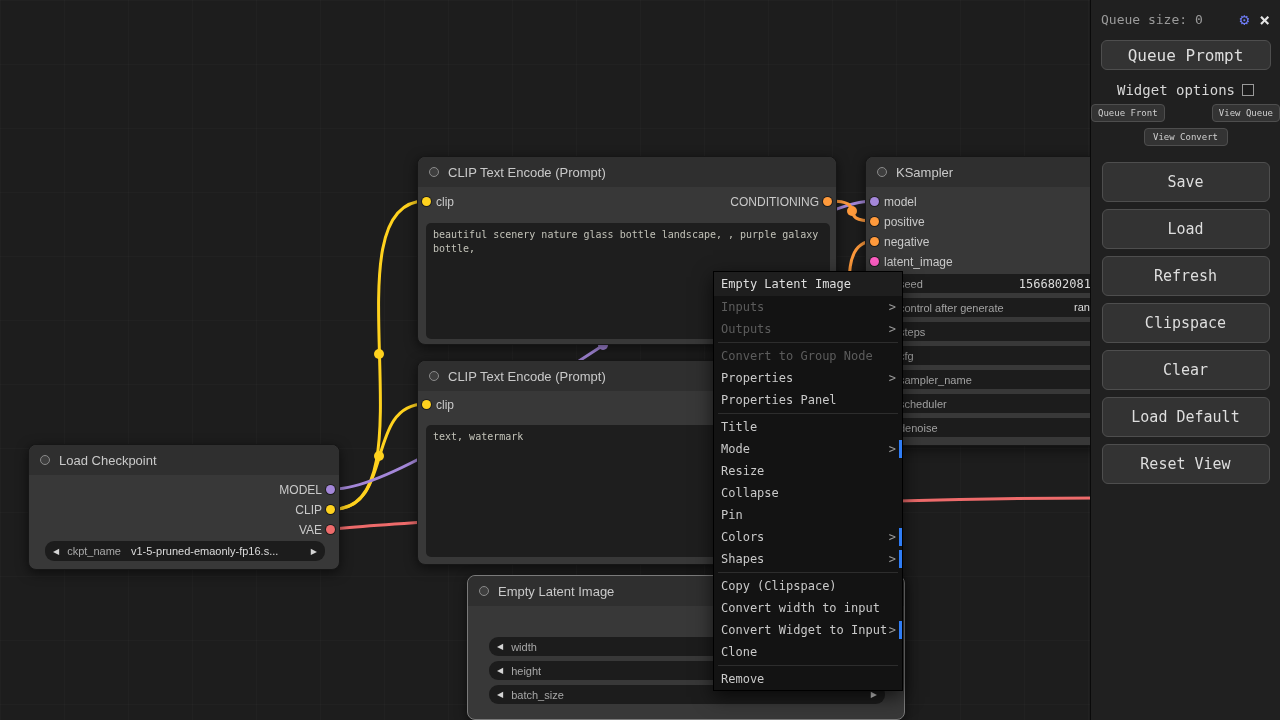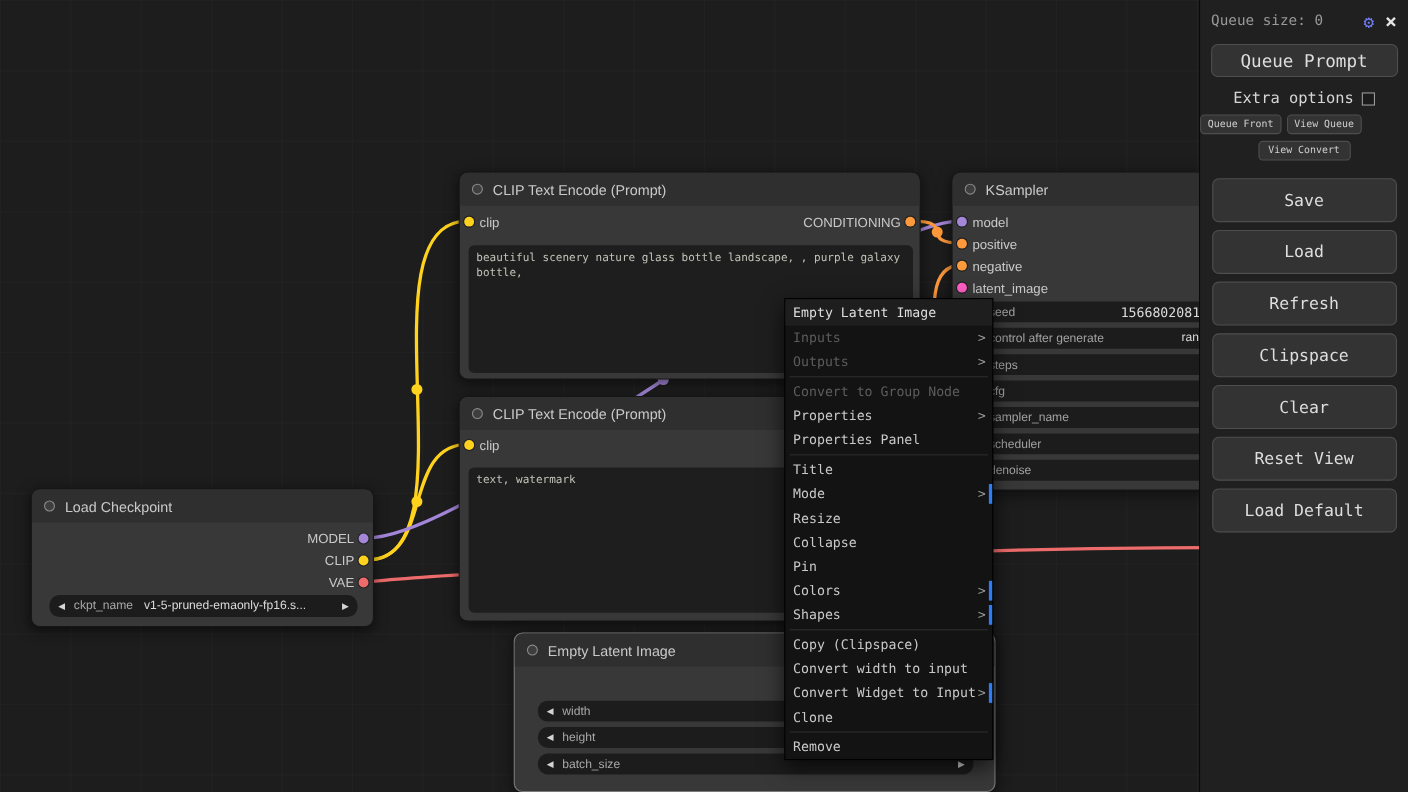--- a/index.html
+++ b/index.html
@@ -69,21 +69,21 @@
   }
   .queue-row { display:flex; align-items:center; padding:9px 10px 4px 10px; color:#9a9a9a; font-size:13px; }
   .queue-row .spacer { flex:1; }
   .gear { color:#6f7df7; font-size:16px; margin-right:10px; cursor:pointer; }
   .closex { color:#e6e6e6; font-size:18px; font-weight:bold; cursor:pointer; }
   button.sb { display:block; background:#333; border:1px solid #4e4e4e; border-radius:6px; color:#dedede;
     font-family:inherit; text-align:center; cursor:pointer; }
   .qp { width:170px; height:30px; margin:6px auto 0; font-size:16px; }
   .extra { display:flex; align-items:center; justify-content:center; gap:7px; margin-top:12px; font-size:14px; color:#d6d6d6; }
   .checkbox { width:12px; height:12px; border:1px solid #9a9a9a; background:#1b1b1b; display:inline-block; cursor:pointer; }
-  .smallrow { display:flex; justify-content:flex-start; gap:5px; margin-top:6px; }
+  .smallrow { display:flex; justify-content:space-between; gap:5px; margin-top:6px; }
   button.sb-small { background:#333; border:1px solid #4e4e4e; border-radius:4px; color:#cfcfcf;
     font:9px "DejaVu Sans Mono", monospace; padding:3px 6px; cursor:pointer; }
   .vh { width:84px; margin:6px auto 0; font-size:10px; line-height:1.3; padding:3px 14px; }
   .biglist { margin-top:16px; }
   .biglist .sb { width:168px; height:40px; margin:7px auto; font-size:15px; }
 </style>
 </head>
 <body>
 
 <div id="stage">
@@ -282,32 +282,32 @@
 
   <div class="sidebar">
     <div class="queue-row">
       <span>Queue size: 0</span>
       <span class="spacer"></span>
       <span class="gear">⚙</span>
       <span class="closex">×</span>
     </div>
     <button class="sb qp">Queue Prompt</button>
     <div class="extra">
-      <span>Extra options</span>
+      <span>Widget options</span>
       <span class="checkbox"></span>
     </div>
     <div class="smallrow">
       <button class="sb-small">Queue Front</button>
       <button class="sb-small">View Queue</button>
     </div>
     <button class="sb-small vh" style="display:block">View Convert</button>
     <div class="biglist">
       <button class="sb">Save</button>
       <button class="sb">Load</button>
       <button class="sb">Refresh</button>
       <button class="sb">Clipspace</button>
       <button class="sb">Clear</button>
+      <button class="sb">Load Default</button>
       <button class="sb">Reset View</button>
-      <button class="sb">Load Default</button>
     </div>
   </div>
 
 </div>
 
 </body></html>

